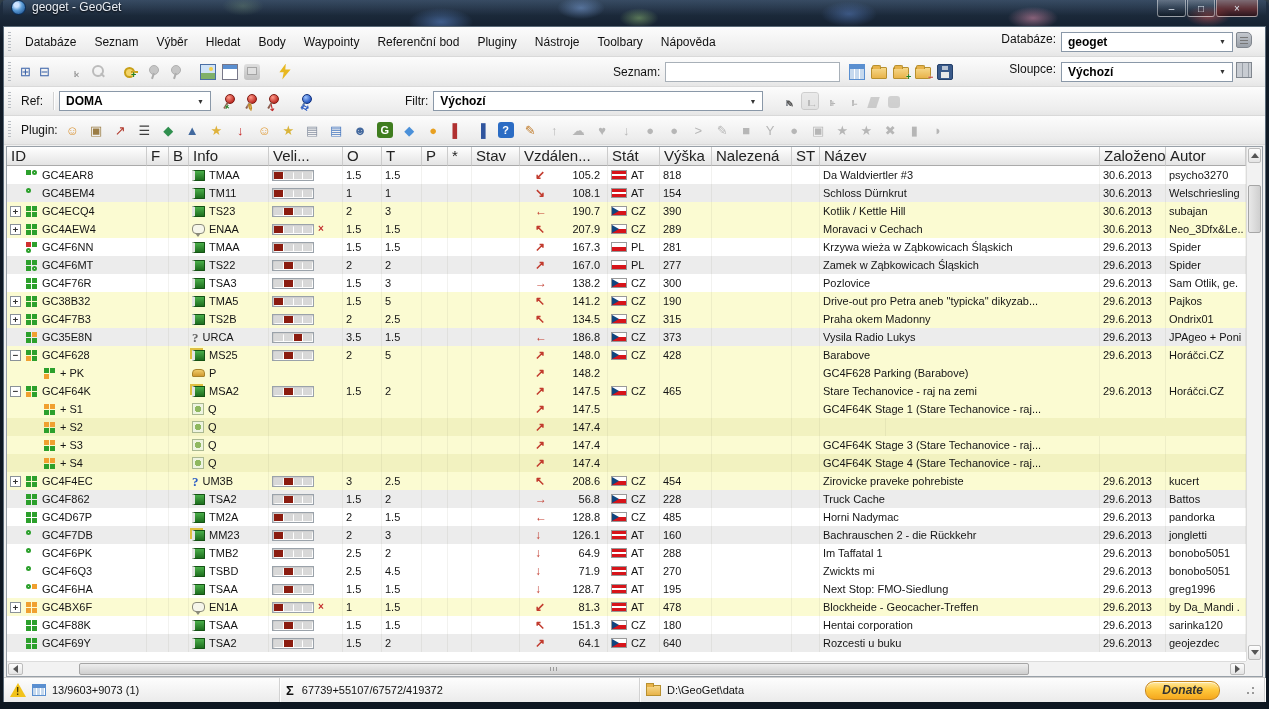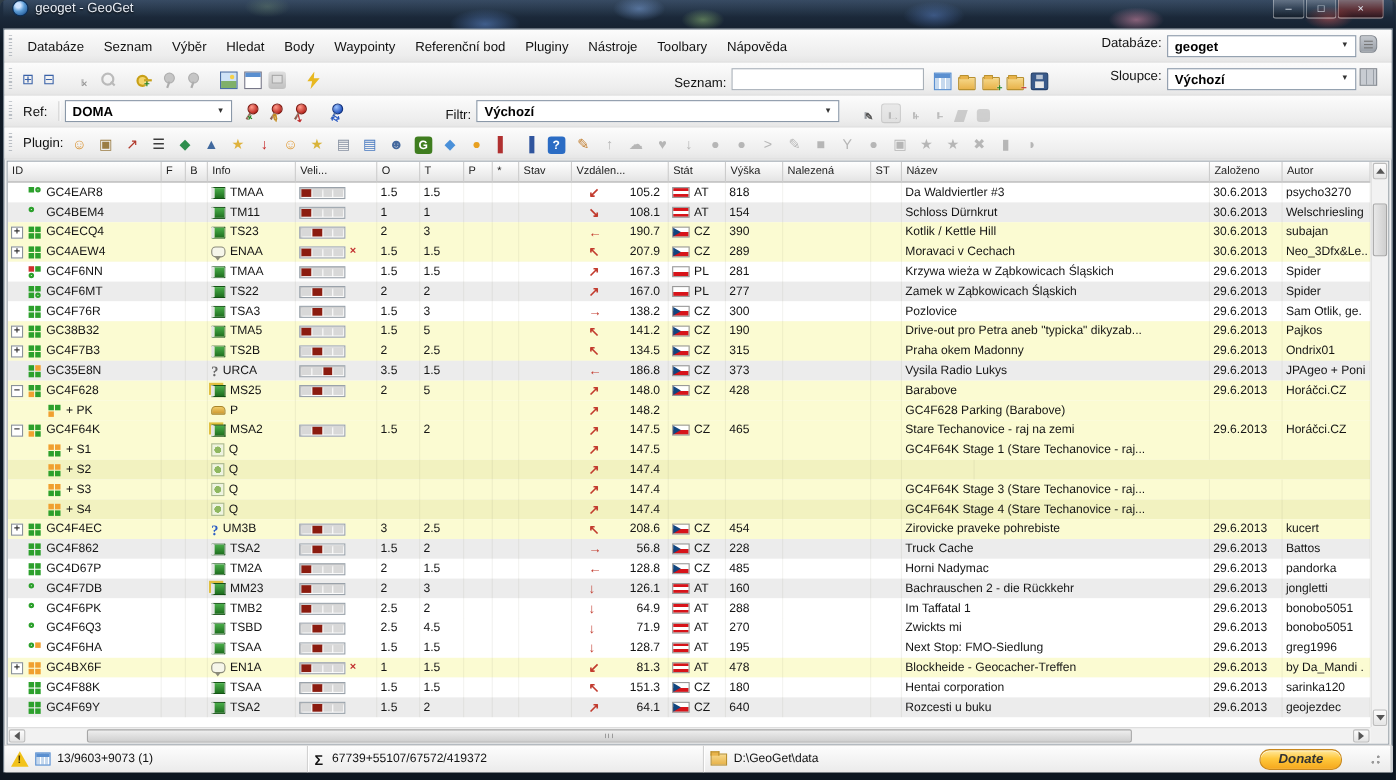--- a/index.html
+++ b/index.html
@@ -35,21 +35,21 @@
   .tsep{width:1px;height:65%;background:#d2d2d2;box-shadow:1px 0 0 #fff;margin:0 5px;display:inline-block}
   .mitem{padding:0 9px;color:#111;cursor:default}
   label{font-size:12px;color:#111;margin:0 5px}
   .combo{display:inline-flex;align-items:center;background:#fff;border:1px solid #8a98a8;height:20px;
     padding:0 2px 0 6px;font-size:12px;font-weight:bold;color:#000}
   .combo .arr{font-size:7px;color:#333;margin-left:auto;padding:0 4px}
   .txt{height:20px;border:1px solid #a8b0b8;background:#fff;font:12px "Liberation Sans",sans-serif;padding:0 5px}
   .txt.ref{width:300px;background:#f1f1f1;font-weight:bold;color:#111}
   .txt.seznam{width:175px}
   .right-block{margin-left:auto;display:flex;align-items:flex-start;margin-right:10px}
-  .icons{display:flex;align-items:flex-end}
+  .icons{display:flex;align-items:center}
   .glyph{display:inline-block;width:19px;text-align:center;font-size:13px;line-height:19px;vertical-align:middle;cursor:default}
   .glyph.boxed{width:16px;height:16px;line-height:16px;font-size:11px;font-weight:bold;border-radius:3px;margin:0 2px}
   .glyph.dis{opacity:.8}
   
   .shp{position:relative;display:inline-block;width:16px;height:16px;margin:0 3px;vertical-align:middle}
   .shp.dis{opacity:.55;filter:grayscale(1)}
   .shp-funnel::before{content:'';position:absolute;left:2px;top:2px;width:0;border-left:5px solid transparent;border-right:5px solid transparent;border-top:6px solid #808archive archive#8a8f96;border-top-color:#8a8f96}
   .shp-funnel::after{content:'';position:absolute;left:6px;top:7px;width:2px;height:6px;background:#8a8f96}
   .shp-lens::before{content:'';position:absolute;left:2px;top:1px;width:8px;height:8px;border:2px solid #8a8f96;border-radius:50%}
   .shp-lens::after{content:'';position:absolute;left:10px;top:10px;width:5px;height:2px;background:#8a8f96;transform:rotate(45deg)}
@@ -77,21 +77,21 @@
   .shp-db{background:linear-gradient(180deg,#c4c8ce,#9aa0a8);border:1px solid #80868e;border-radius:2px 5px 5px 2px}
   .shp-db::before{content:'';position:absolute;left:3px;top:4px;right:3px;height:1px;background:#777;box-shadow:0 3px 0 #777,0 6px 0 #777}
   .shp-cols{background:repeating-linear-gradient(90deg,#c8ccd2 0 5px,#9aa0a8 5px 6px);border:1px solid #80868e}
   .shp-brush{width:9px;height:11px;background:#a8aeb4;transform:skewX(-18deg);margin:3px 6px 0 4px}
   .shp-box{width:12px;height:12px;background:#b0b6bc;border-radius:3px;margin:2px 4px 0}
   .hasbadge::after{content:attr(data-badge);position:absolute;right:-3px;bottom:-4px;font:bold 9px/9px "Liberation Sans",sans-serif;color:var(--bc,#b03030);text-shadow:0 0 2px #fff}
   .pressed{background:rgba(120,150,190,.25);border-radius:2px;outline:1px solid #9ab0c8}
   
   .tablewrap{flex:1;margin:1px 2px 0 2px;border:1px solid #98a0a8;background:#fff;position:relative;display:flex;flex-direction:column;overflow:hidden}
   .thead{display:flex;height:19px;flex:0 0 19px;background:linear-gradient(#fff,#efefef 55%,#e2e2e2);width:calc(100% - 16px)}
-  .th{font-size:10px;color:#222;padding:0 4px;line-height:18px;border-right:1px solid #ccc;border-bottom:1px solid #aaa;white-space:nowrap;overflow:hidden}
+  .th{font-size:15px;color:#222;padding:0 4px;line-height:18px;border-right:1px solid #ccc;border-bottom:1px solid #aaa;white-space:nowrap;overflow:hidden}
   .rowsarea{flex:1;overflow:hidden;width:calc(100% - 16px)}
   .trow{display:flex;height:18px;line-height:18px;font-size:11px;color:#151515}
   .td{padding:0 3px;border-right:1px solid rgba(110,110,90,.09);white-space:nowrap;overflow:hidden}
   .bg-w{background:#fff}.bg-g{background:#ececec}.bg-y{background:#fbfbd2}.bg-y2{background:#f2f2c0}
   .c0{width:140px;display:flex;align-items:center}.c1{width:22px}.c2{width:20px}
   .c3{width:80px;display:flex;align-items:center}.c4{width:74px;display:flex;align-items:center}
   .c5{width:39px}.c6{width:40px}.c7{width:26px}.c8{width:24px}.c9{width:48px}
   .c10{width:88px;display:flex;align-items:center}.c11{width:52px;display:flex;align-items:center}
   .c12{width:52px}.c13{width:80px}.c14{width:28px}.c15{width:280px}.c16{width:66px}.c17{flex:1;min-width:0}
   .expbox{flex:0 0 11px;width:11px;height:11px;border:1px solid #8a9299;background:#fff;font:bold 9px/9px "DejaVu Sans Mono",monospace;text-align:center;color:#333;margin-right:5px}

